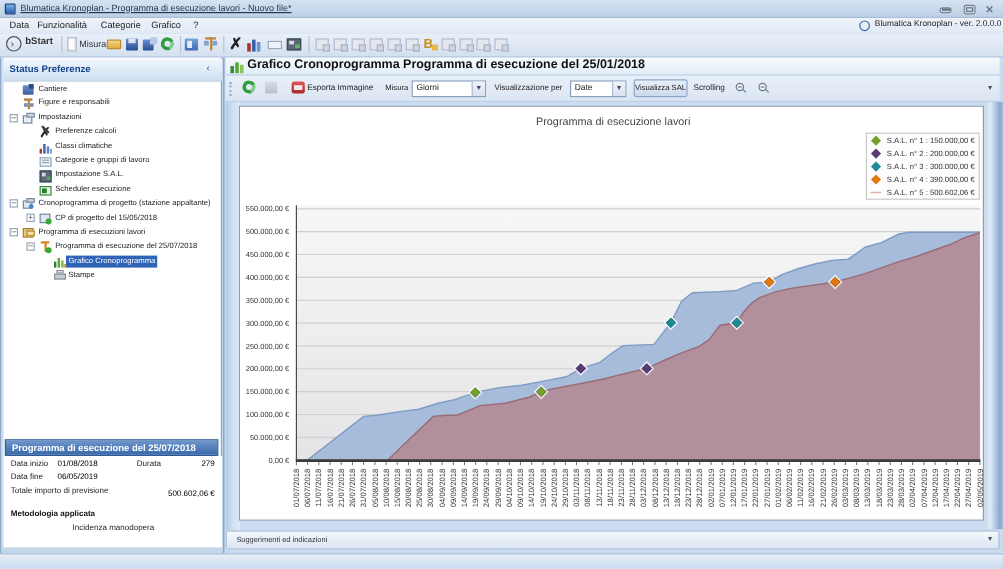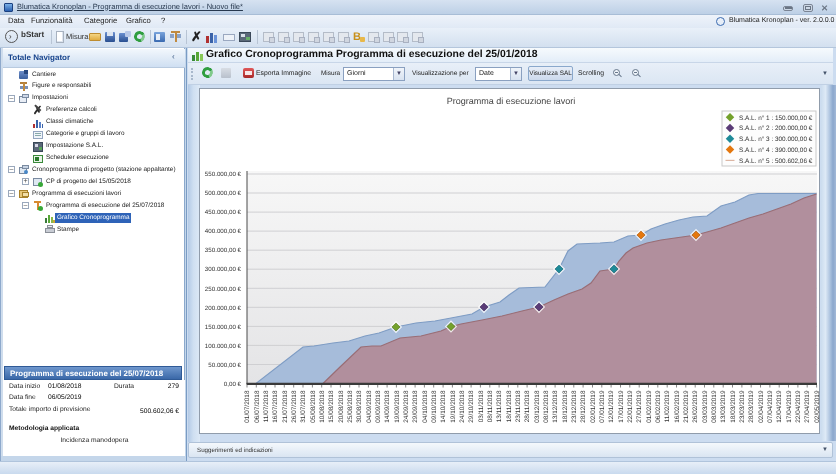--- a/index.html
+++ b/index.html
@@ -122,21 +122,21 @@
         <span style="position:absolute;left:6px;top:6px;width:6px;height:6px;background:#d0d6e0;border:1px solid #a8b0c0;"></span>
       </span>
 <span style="position:absolute;left:412px;top:3px;width:13px;height:13px;">
         <span style="position:absolute;left:0;top:1px;width:11px;height:10px;background:#e4e8ee;border:1px solid #b4bcc8;"></span>
         <span style="position:absolute;left:6px;top:6px;width:6px;height:6px;background:#d0d6e0;border:1px solid #a8b0c0;"></span>
       </span>
   </div>
 
   <div class="abs" style="left:0;top:48px;width:185px;height:408px;background:#fff;border-left:3px solid #cfdded;border-right:1px solid #8aa8cc;">
     <div class="abs" style="left:0;top:1px;width:182px;height:19px;background:linear-gradient(#f2f7fc,#cfdff2);border-bottom:1px solid #b8cadf;">
-      <span class="abs" style="left:5px;top:4px;font-size:8px;font-weight:bold;color:#15428b;">Totale Navigator</span>
+      <span class="abs" style="left:5px;top:4px;font-size:8px;font-weight:bold;color:#15428b;">Status Preferenze</span>
       <span class="abs" style="left:169px;top:3px;font-size:8px;color:#44618a;">‹</span>
     </div>
 <div style="position:absolute;left:0;top:21.0px;width:184px;height:12px;">
         <span style="position:absolute;left:16px;top:1px;width:11px;height:11px;">
           <span style="position:absolute;left:0;top:1px;width:9px;height:8px;background:linear-gradient(#6f8fc9,#3a5f9e);border-radius:1px;"></span>
           <span style="position:absolute;left:5px;top:0;width:4px;height:4px;background:#2a4a80;"></span>
         </span>
         <span style="position:absolute;left:29px;top:0.5px;height:10px;color:#1a1a1a;font-size:6.4px;line-height:10.5px;white-space:nowrap;">Cantiere</span>
       </div>
 <div style="position:absolute;left:0;top:32.9px;width:184px;height:12px;">

